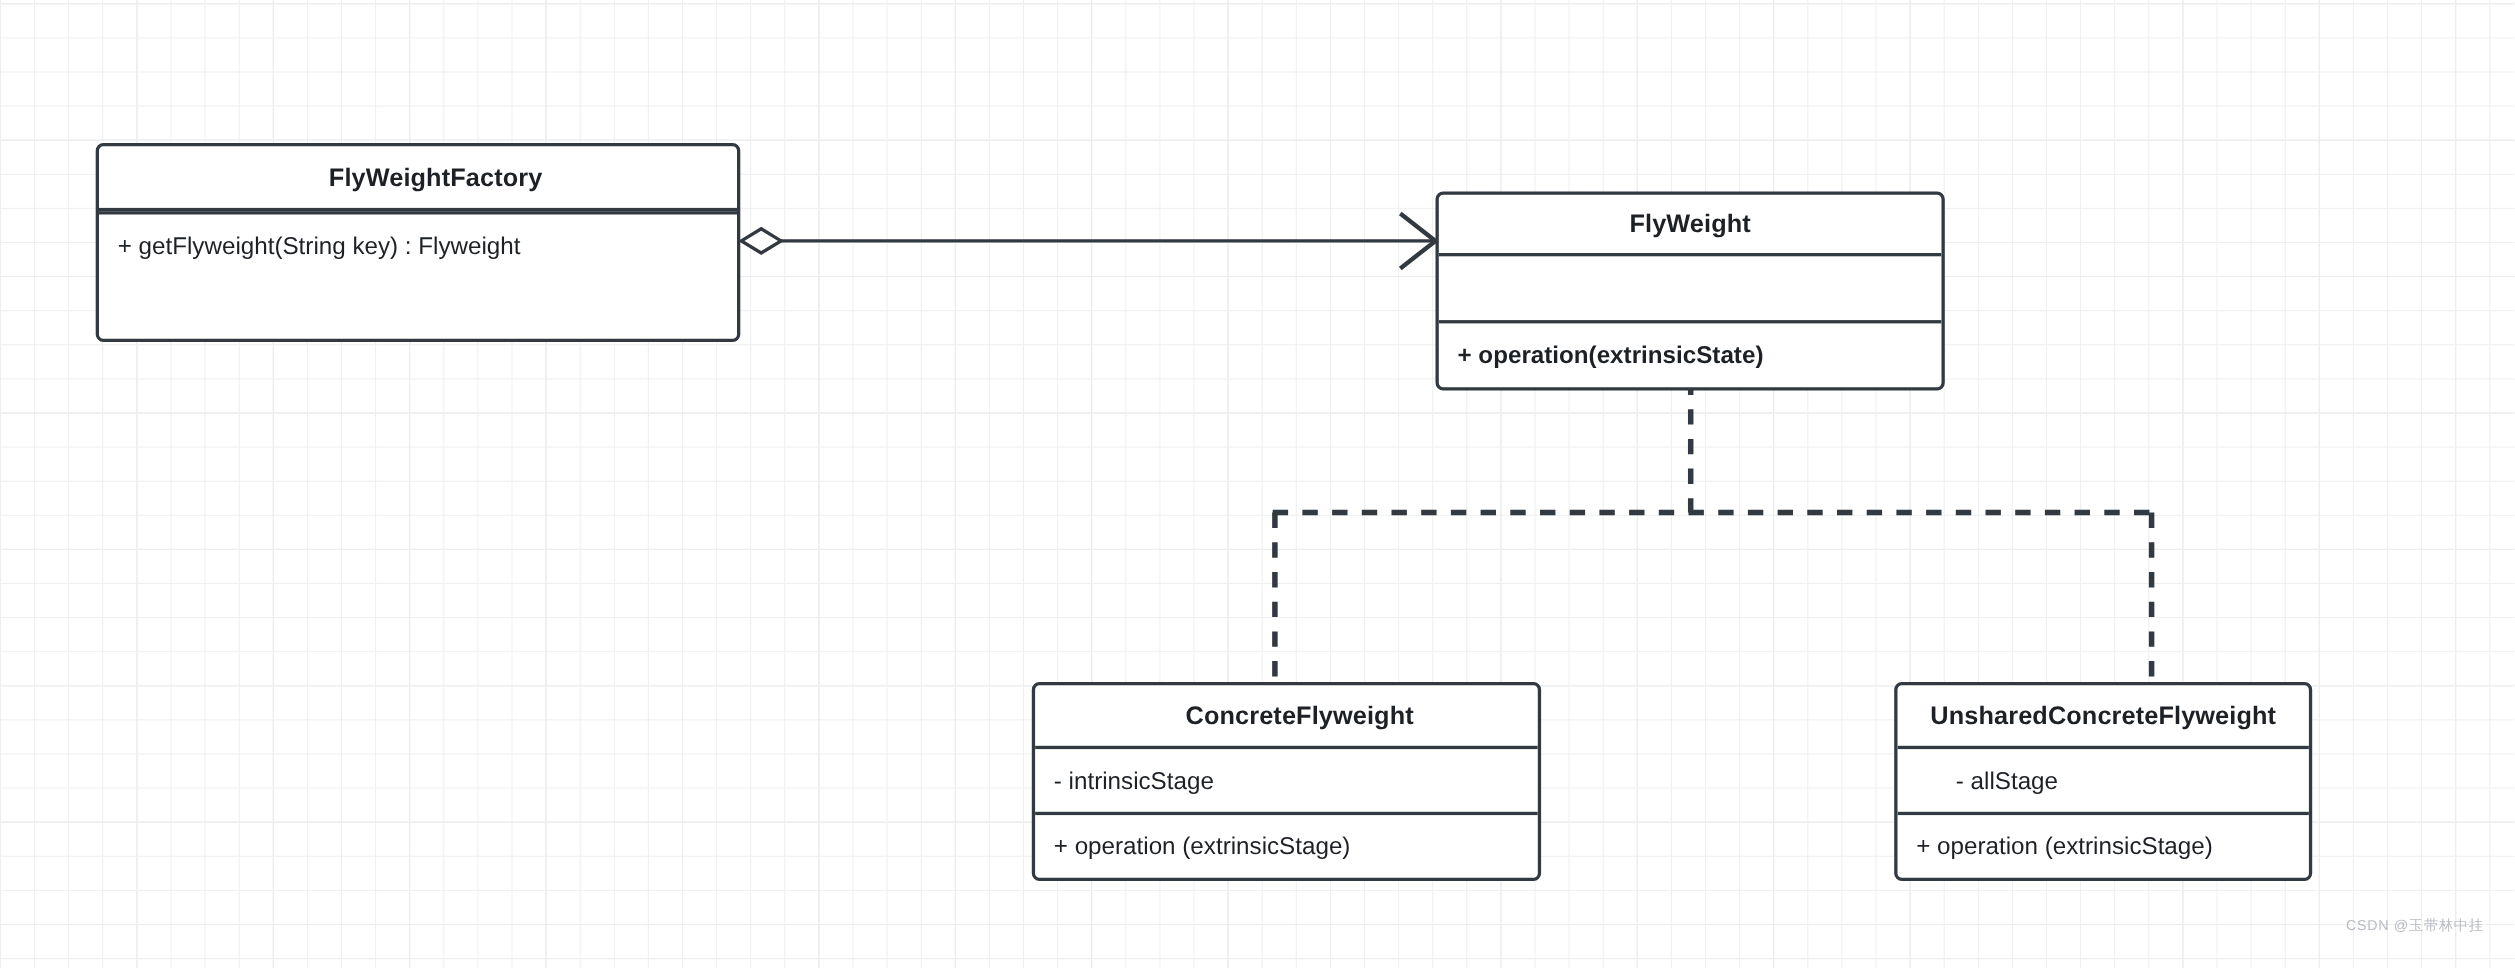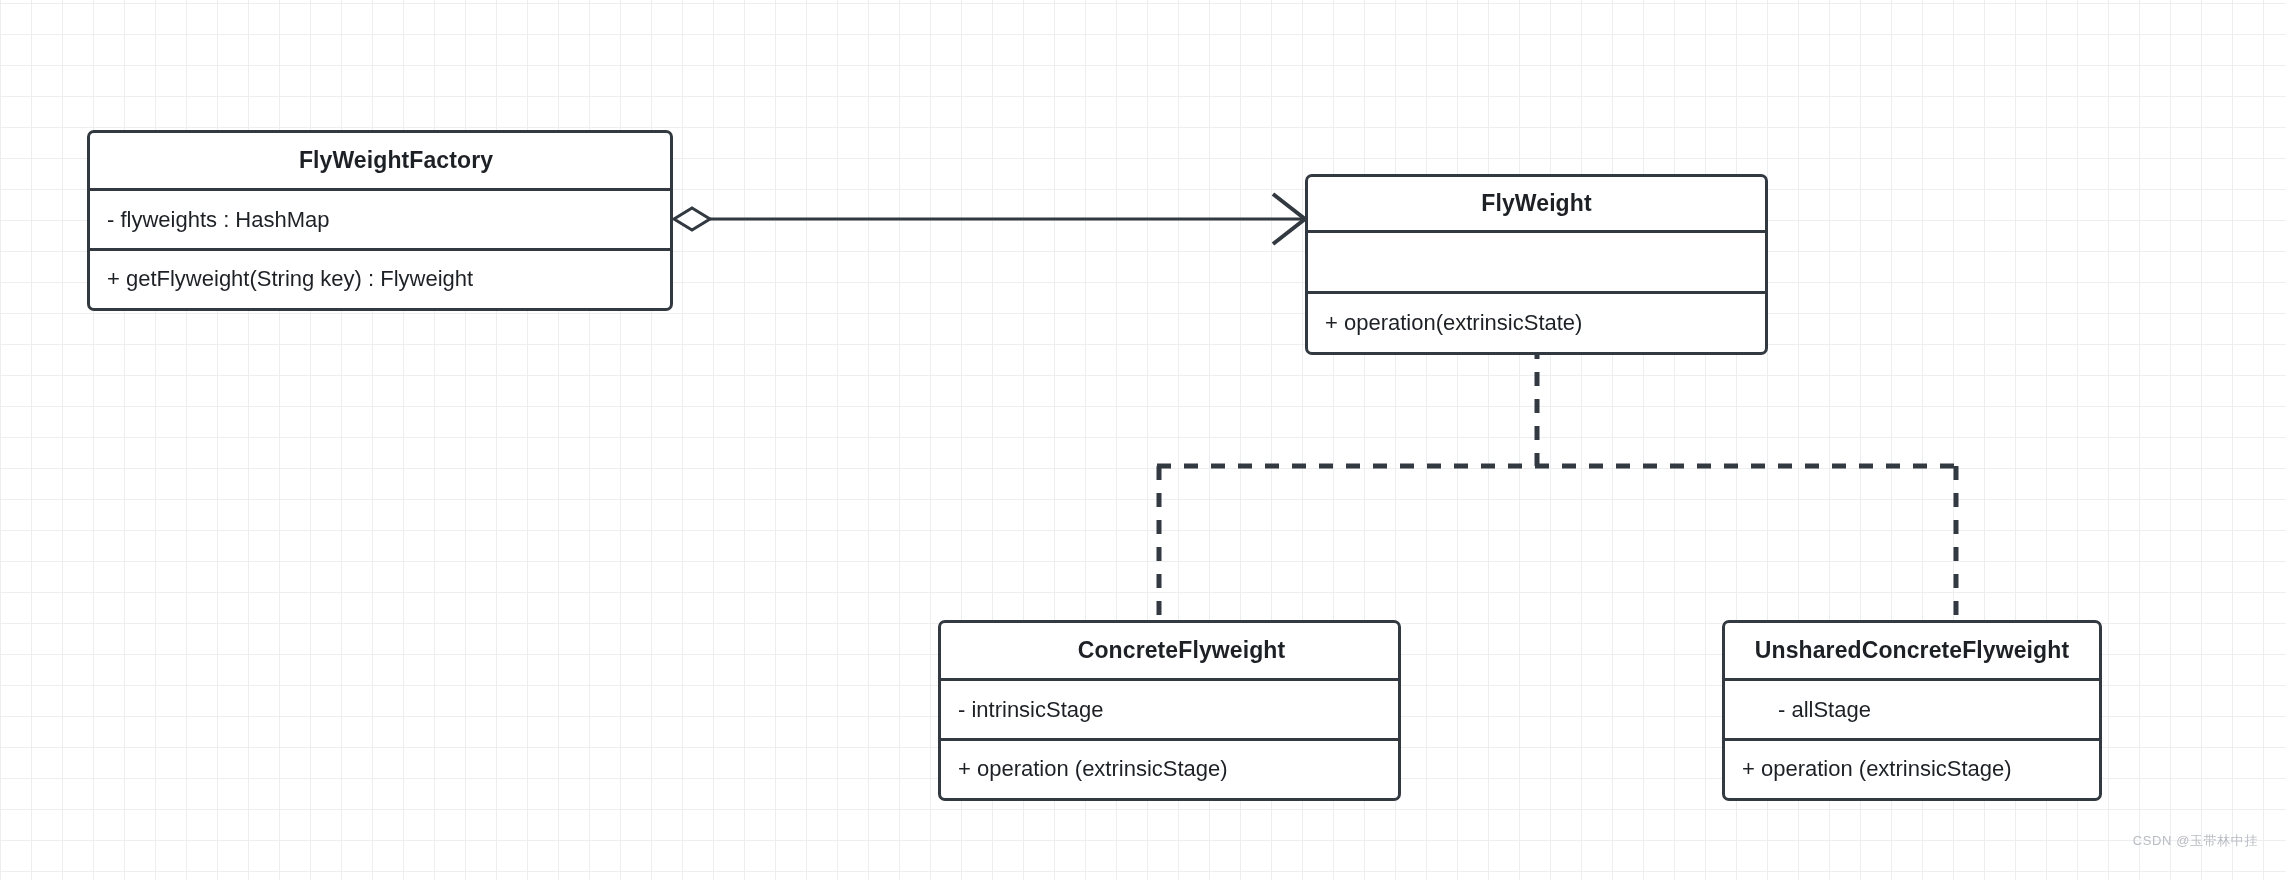--- a/index.html
+++ b/index.html
@@ -65,21 +65,21 @@
 
   
   #box-flyweightfactory { left: 87px;  top: 130px; width: 586px; height: 181px; }
   #box-flyweightfactory .uml-name { height: 56px; padding-left: 32px; }
   #box-flyweightfactory .r1 { height: 58px; }
   #box-flyweightfactory .r2 { height: 58px; }
 
   #box-flyweight { left: 1305px; top: 130px; width: 463px; height: 181px; margin-top: 44px; }
   #box-flyweight .uml-name { height: 53px; }
   #box-flyweight .r1 { height: 58px; }
-  #box-flyweight .r2 { height: 58px; }
+  #box-flyweight .r2 { height: 58px; font-weight: bold; }
 
   #box-concreteflyweight { left: 938px; top: 620px; width: 463px; height: 181px; }
   #box-concreteflyweight .uml-name { height: 56px; padding-left: 24px; }
   #box-concreteflyweight .r1 { height: 58px; text-align: right; }
   #box-concreteflyweight .r2 { height: 58px; }
 
   #box-unsharedconcreteflyweight { left: 1722px; top: 620px; width: 380px; height: 181px; }
   #box-unsharedconcreteflyweight .uml-name { height: 56px; }
   #box-unsharedconcreteflyweight .r1 { height: 58px; margin-left: 36px; }
   #box-unsharedconcreteflyweight .r2 { height: 58px; }
@@ -127,21 +127,20 @@
 
       <line x1="1956" y1="466" x2="1956" y2="620" stroke="#333940" stroke-width="5" stroke-dasharray="14 13"></line>
 
       <polygon points="1537,311 1557,346 1517,346" fill="#ffffff" stroke="#333940" stroke-width="4" stroke-linejoin="miter"></polygon>
     </g>
   </svg>
 
   <div class="uml-class" id="box-flyweightfactory">
     <div class="uml-name">FlyWeightFactory</div>
     <div class="uml-sep"></div>
-    <div class="uml-row r1">- flyweights : HashMap</div>
     <div class="uml-sep"></div>
     <div class="uml-row r2">+ getFlyweight(String key) : Flyweight</div>
   </div>
 
   <div class="uml-class" id="box-flyweight">
     <div class="uml-name">FlyWeight</div>
     <div class="uml-sep"></div>
     <div class="uml-row r1"></div>
     <div class="uml-sep"></div>
     <div class="uml-row r2">+ operation(extrinsicState)</div>

